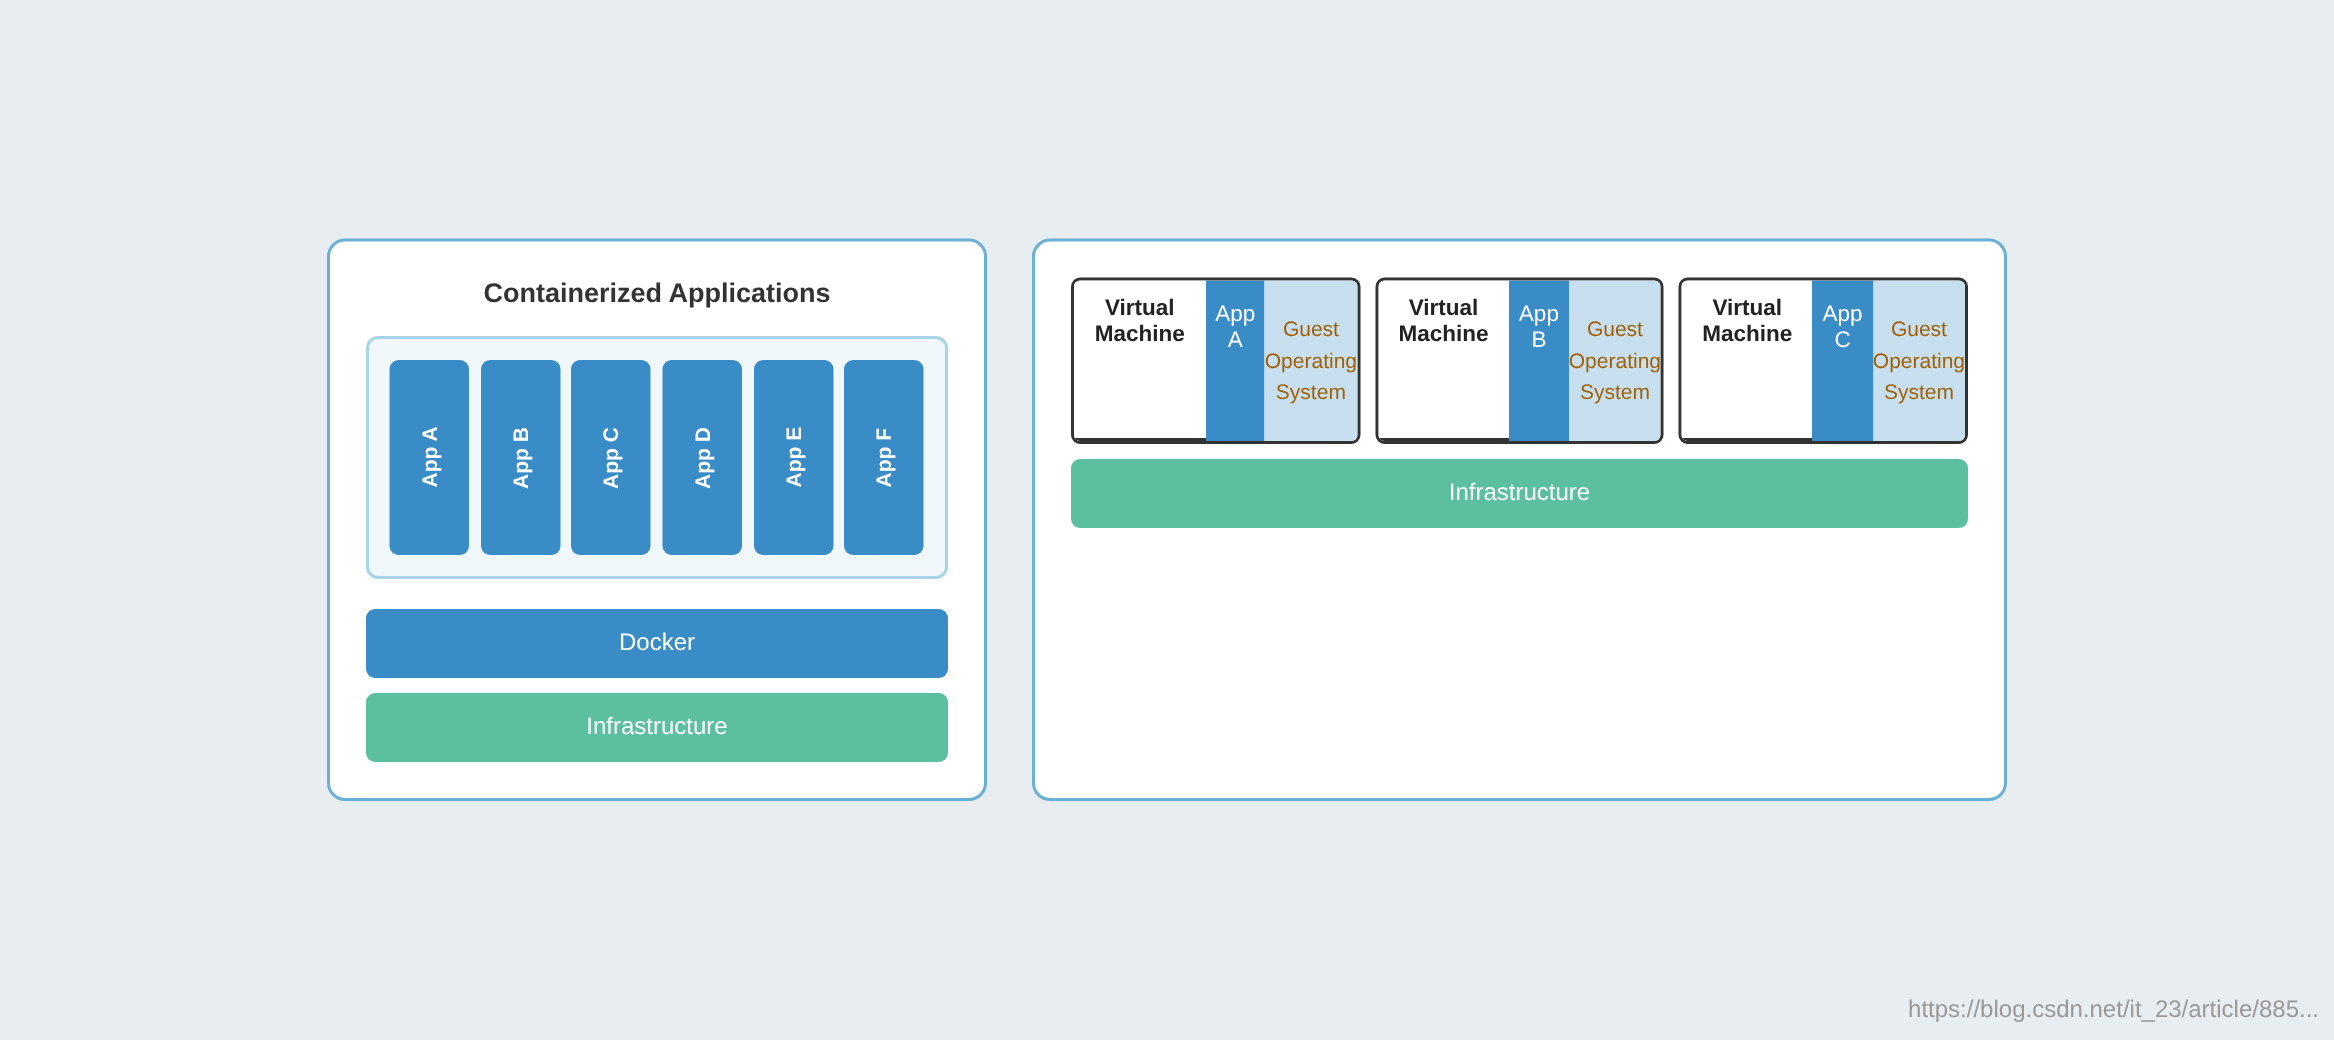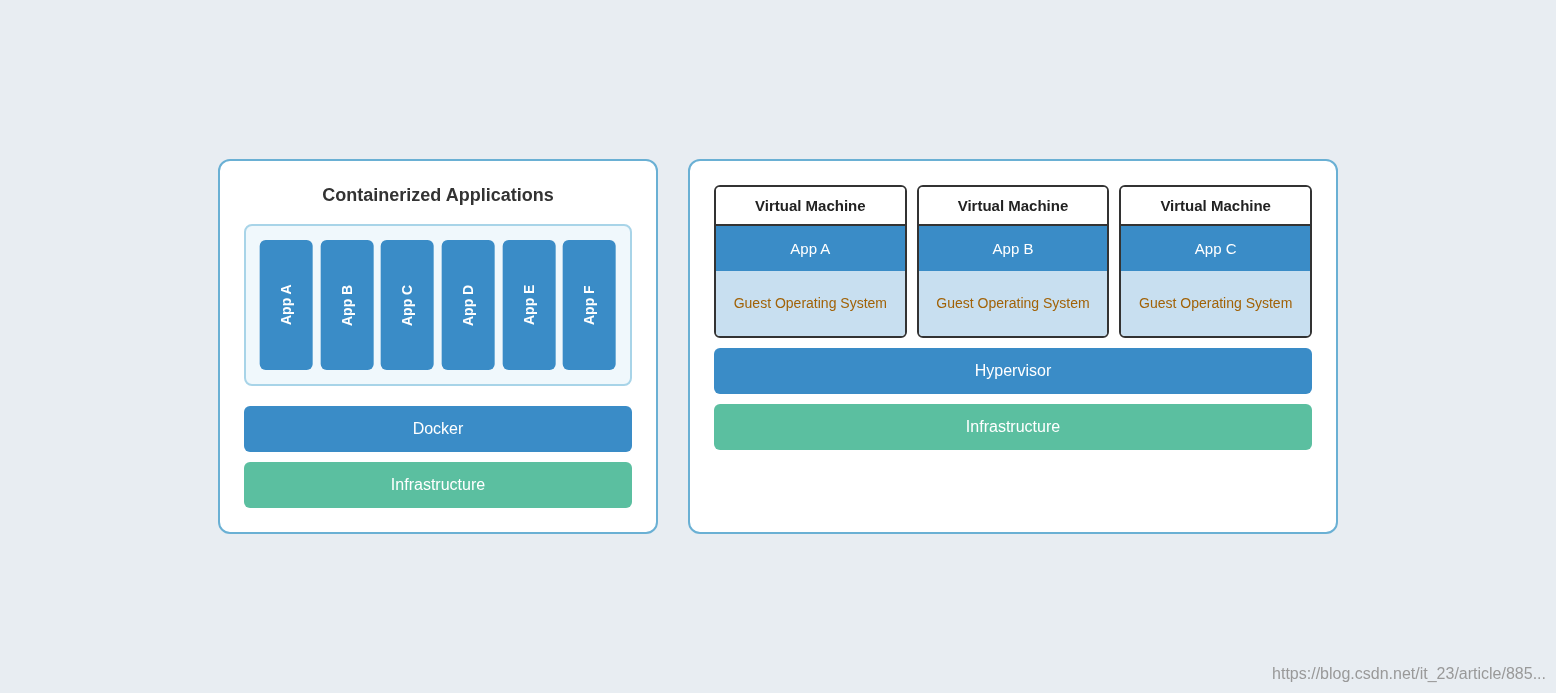--- a/index.html
+++ b/index.html
@@ -93,21 +93,20 @@
       display: flex;
       gap: 10px;
       margin-bottom: 10px;
     }
     .vm-card {
       flex: 1;
       border: 2px solid #333;
       border-radius: 6px;
       overflow: hidden;
       display: flex;
-      flex-direction: column;
     }
     .vm-header {
       background: #fff;
       font-weight: 700;
       font-size: 15px;
       text-align: center;
       padding: 10px 6px;
       color: #222;
       border-bottom: 2px solid #333;
     }
@@ -190,19 +189,18 @@
         <div class="vm-header">Virtual Machine</div>
         <div class="vm-app">App B</div>
         <div class="vm-guest-os">Guest Operating System</div>
       </div>
       <div class="vm-card">
         <div class="vm-header">Virtual Machine</div>
         <div class="vm-app">App C</div>
         <div class="vm-guest-os">Guest Operating System</div>
       </div>
     </div>
-    <div class="hypervisor-block">Hypervisor</div>
     <div class="infra-block-green-right">Infrastructure</div>
   </div>
 
 </div>
 
 <div class="watermark">https://blog.csdn.net/it_23/article/885...</div>
 
 </body></html>

